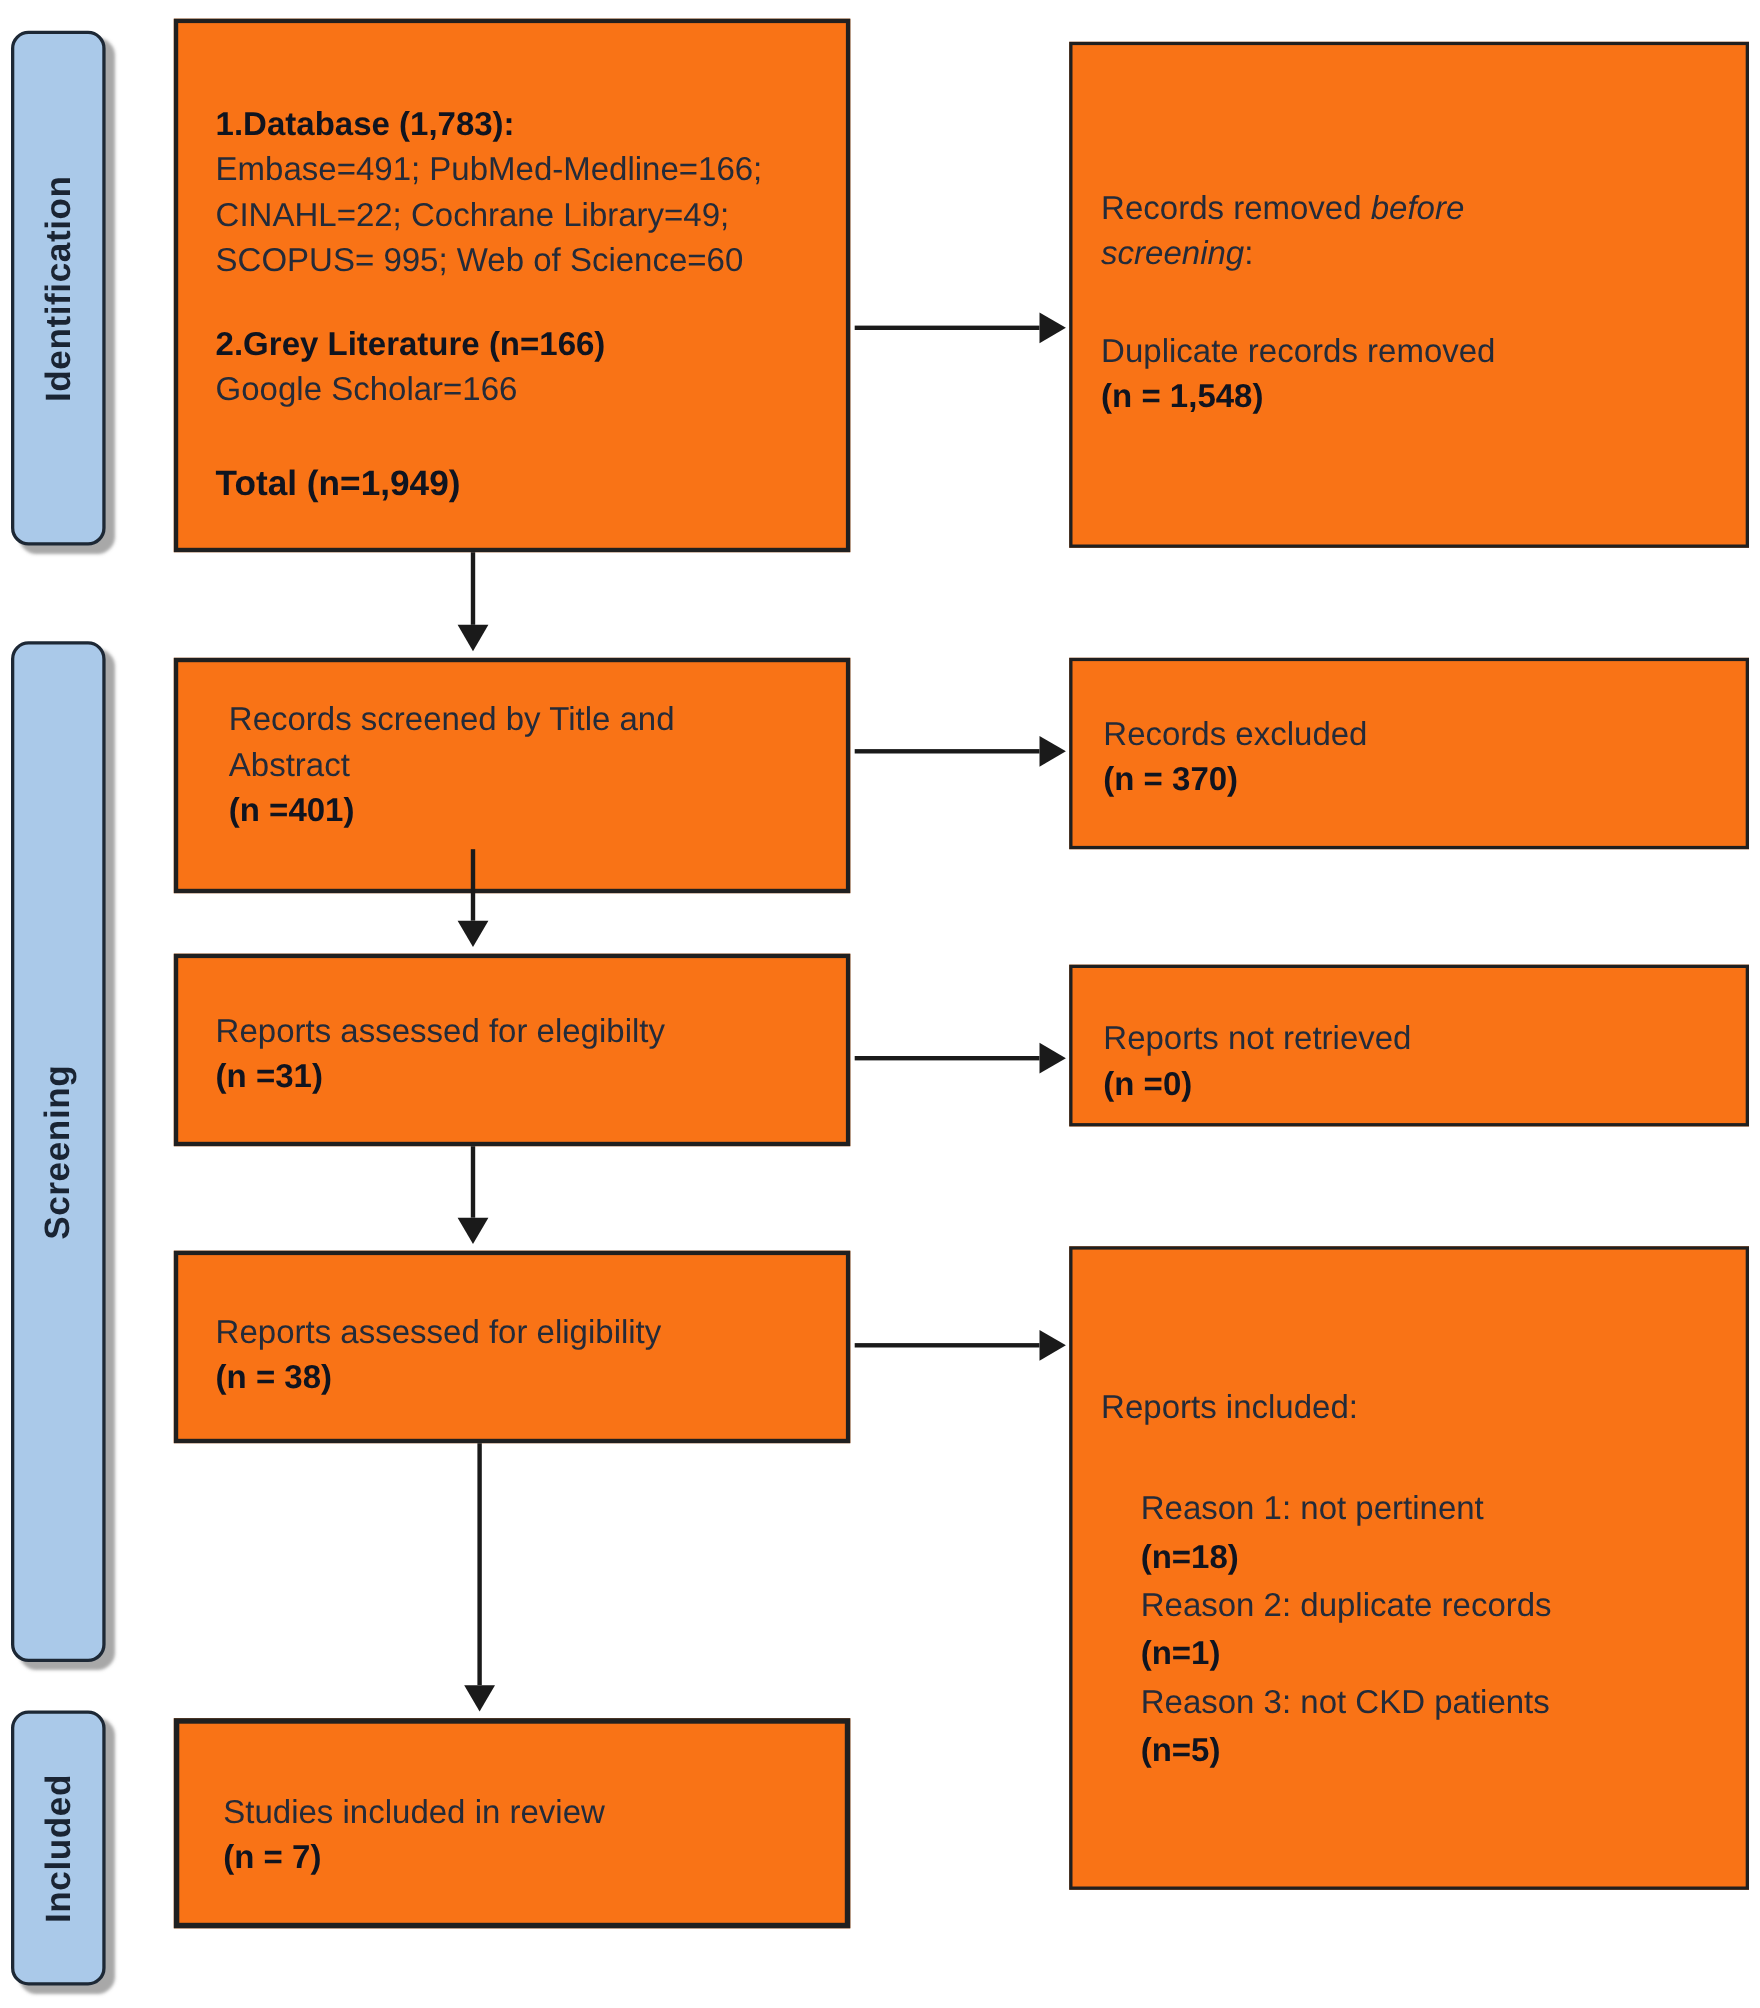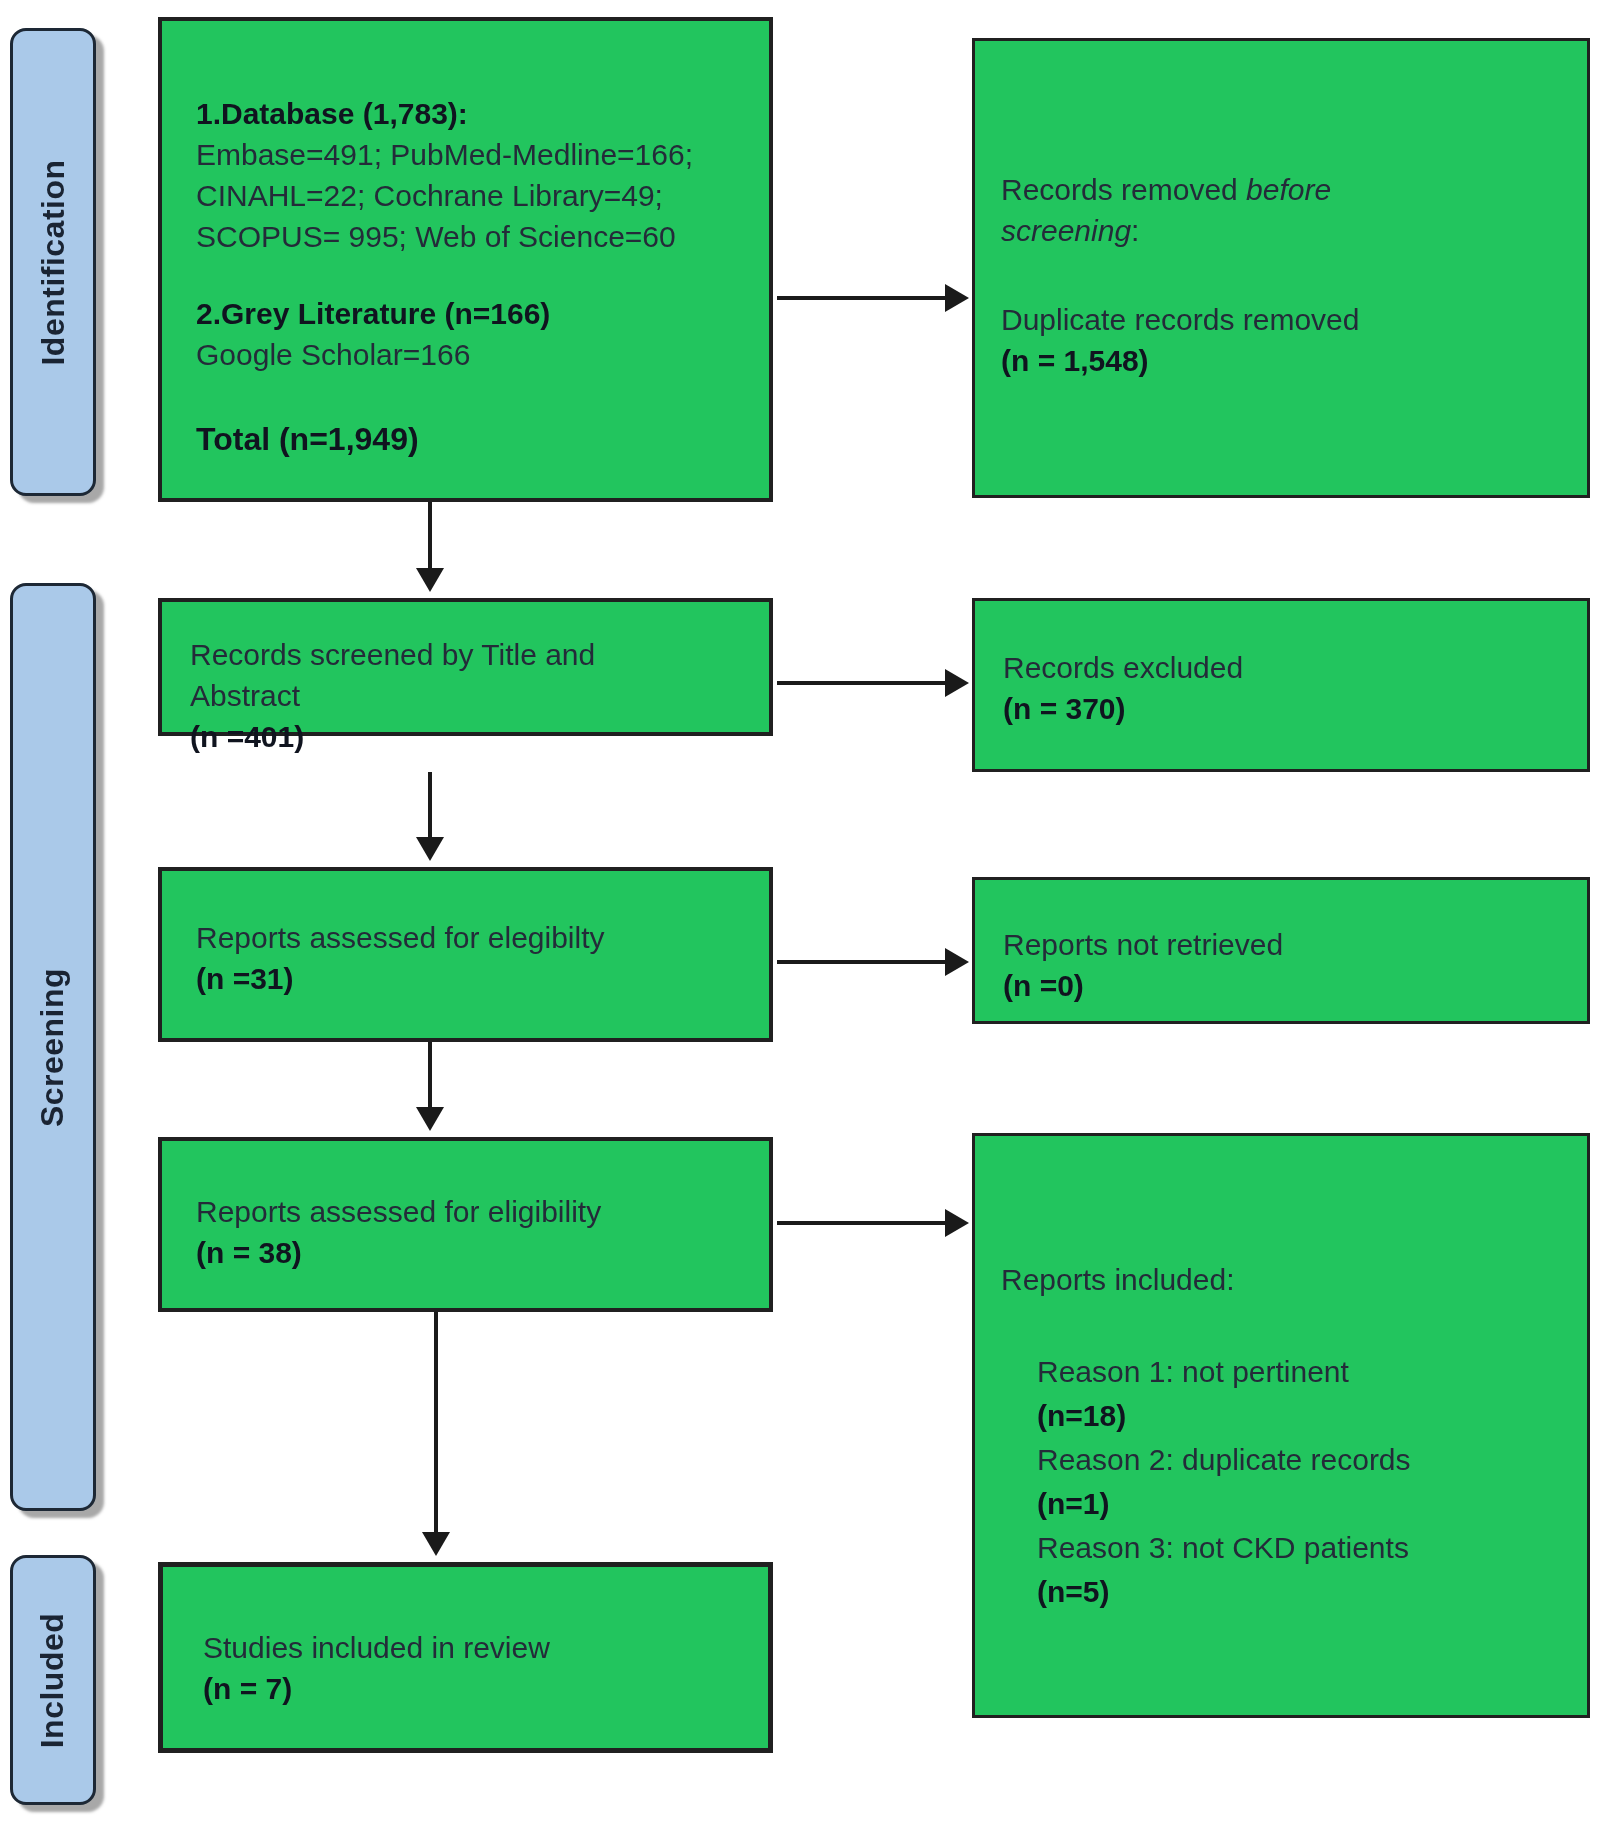--- a/index.html
+++ b/index.html
@@ -19,35 +19,35 @@
   }
   #bar-identification{top:28px;height:468px;}
   #bar-screening{top:583px;height:928px;}
   #bar-included{top:1555px;height:250px;}
   .stage-label{
     transform:rotate(-90deg);white-space:nowrap;
     font-weight:bold;font-size:32px;color:#1a2433;letter-spacing:0.5px;
   }
   
   .box{
-    position:absolute;background:#22c55e;box-sizing:border-box;
+    position:absolute;background:#f97316;box-sizing:border-box;
     border:4px solid var(--box-border,#202020);
     font-size:30px;line-height:41px;
   }
   .box p{margin:0;}
   .b{font-weight:bold;color:#10141f;}
   .it{font-style:italic;}
   .indent{margin-left:36px;}
   .sp36{height:36px;}
   .sp44{height:44px;}
   .sp48{height:48px;}
   .total-line{font-size:32px;}
 
   #box-sources      {left:158px;top:17px;  width:615px;height:485px;padding:72px 24px 0 34px;}
-  #box-screened     {left:158px;top:598px; width:615px;height:138px;padding:32px 24px 0 28px;}
+  #box-screened     {left:158px;top:598px; width:615px;height:214px;padding:32px 24px 0 46px;}
   #box-assessed1    {left:158px;top:867px; width:615px;height:175px;padding:46px 24px 0 34px;}
   #box-assessed2    {left:158px;top:1137px;width:615px;height:175px;padding:50px 24px 0 34px;}
   #box-included     {left:158px;top:1562px;width:615px;height:191px;padding:60px 24px 0 40px;border-width:5px;}
 
   #rbox-removed     {left:972px;top:38px;  width:618px;height:460px;padding:128px 24px 0 26px;border-width:3px;}
   #rbox-excluded1   {left:972px;top:598px; width:618px;height:174px;padding:46px 41px 0 28px;border-width:3px;}
   #rbox-notretrieved{left:972px;top:877px; width:618px;height:147px;padding:44px 24px 0 28px;border-width:3px;}
   #rbox-excluded2   {left:972px;top:1133px;width:618px;height:585px;padding:122px 24px 0 26px;border-width:3px;line-height:44px;}
 
   .wrap-narrow{max-width:500px;}

